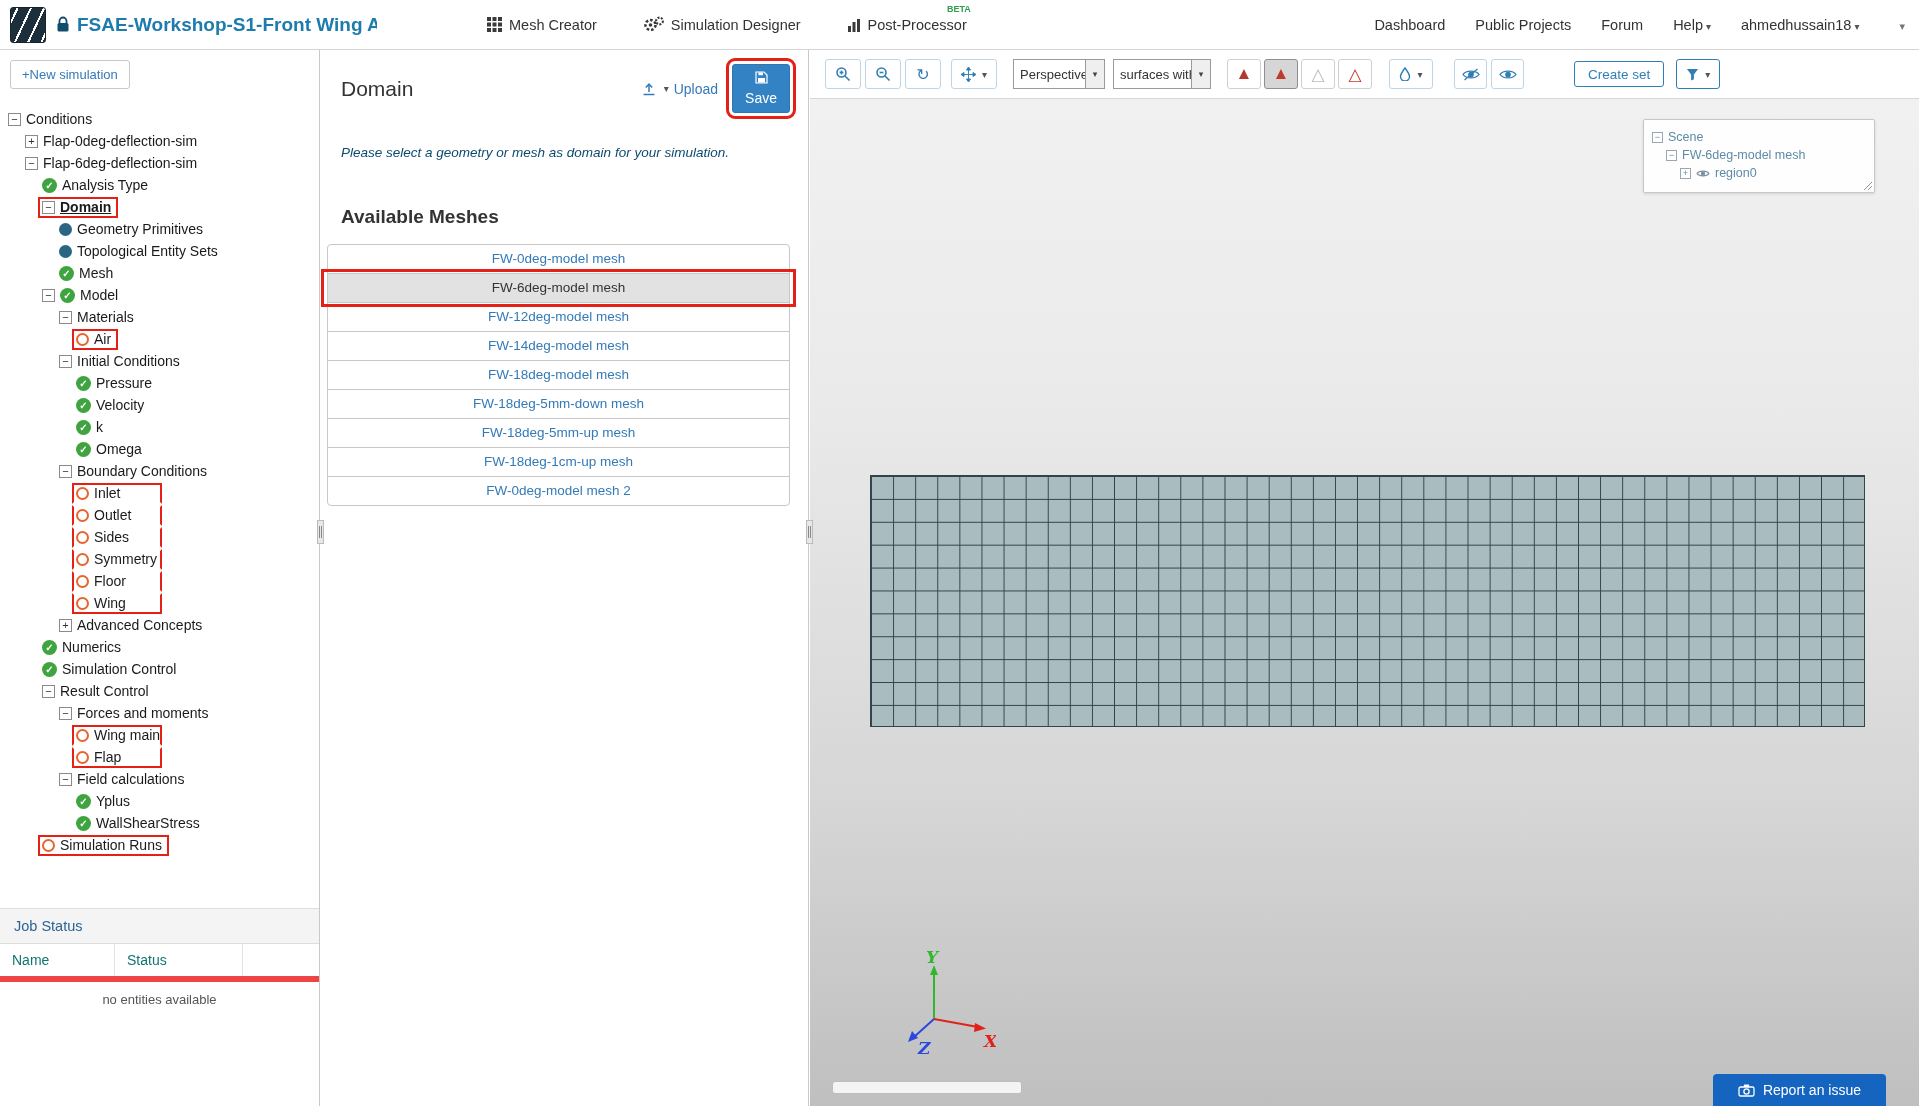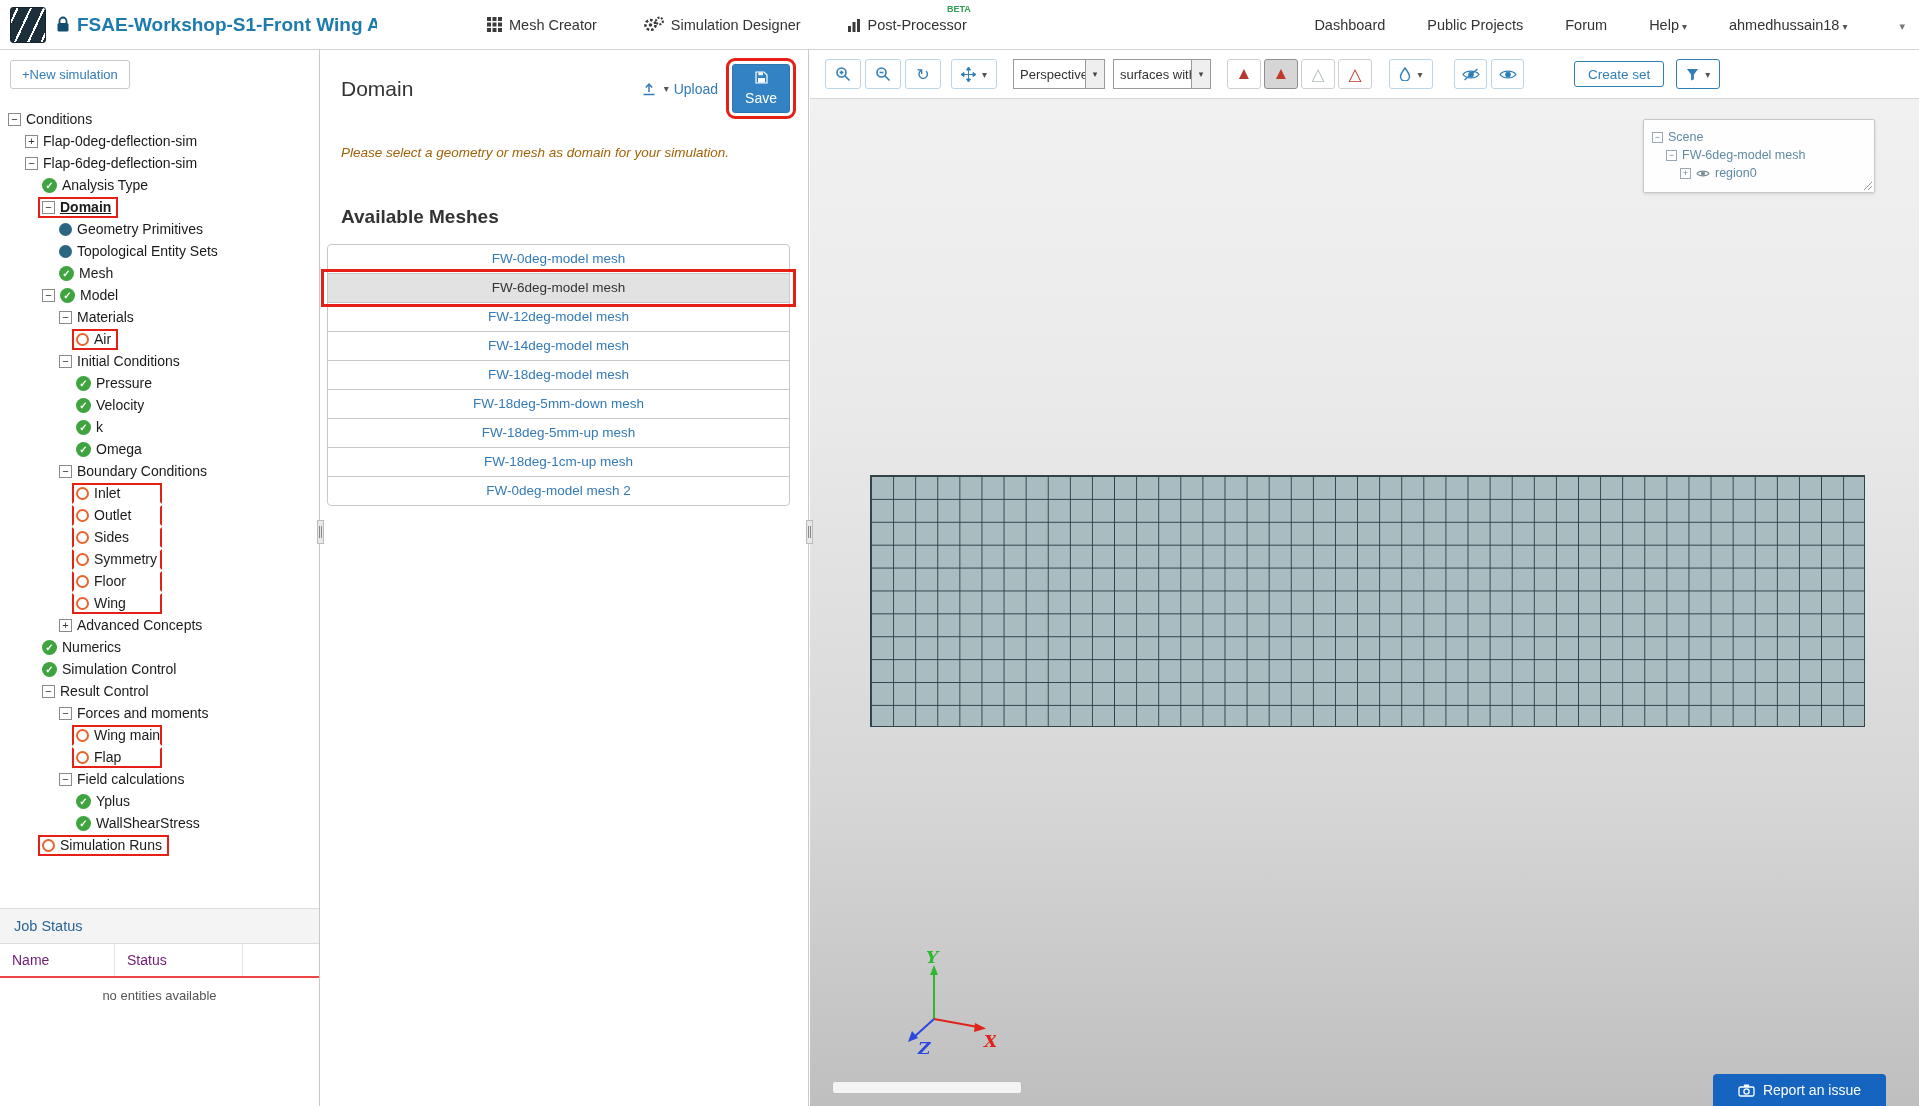--- a/index.html
+++ b/index.html
@@ -14,21 +14,21 @@
   .navbar { position:absolute; top:0; left:0; right:0; height:50px;
     background:#fff; border-bottom:1px solid #d4d4d4; display:flex; align-items:center; z-index:30; }
   .logo { width:36px; height:36px; margin:0 10px 0 10px; border-radius:3px;
     background:repeating-linear-gradient(115deg,#1d2f3a 0 5px,#ffffff 5px 7px,#1d2f3a 7px 12px);
     border:1px solid #16242d; }
   .lock-wrap { margin-right:7px; }
   .proj-title { font-size:19px; font-weight:bold; color:#1d7bad; white-space:nowrap; max-width:300px; overflow:hidden; }
   .nav-tabs { display:flex; align-items:center; margin-left:110px; gap:46px; }
   .nav-tab { display:flex; align-items:center; gap:7px; font-size:14.5px; color:#333; cursor:pointer; position:relative; }
   .beta-badge { position:absolute; top:-13px; right:-4px; font-size:9px; font-weight:bold; color:#2e9e4f; }
-  .nav-right { margin-left:auto; display:flex; align-items:flex-end; gap:42px; padding-right:14px; font-size:14.5px; color:#333; }
+  .nav-right { margin-left:auto; display:flex; align-items:flex-end; gap:30px; padding-right:14px; font-size:14.5px; color:#333; }
   .nav-link { cursor:pointer; white-space:nowrap; }
   .nav-menu { cursor:pointer; white-space:nowrap; }
   .caret { font-size:10px; color:#555; margin-left:3px; }
   .more-caret { font-size:11px; color:#777; margin-left:10px; cursor:pointer; }
 
   
   .sidebar { position:absolute; top:50px; left:0; width:320px; bottom:0; background:#fff; border-right:1px solid #c9c9c9; }
   .new-sim-row { padding:10px 0 0 10px; }
   .btn-new-sim { font-size:13px; color:#337ab7; background:#fff; border:1px solid #c9c9c9; border-radius:3px; padding:6px 11px; cursor:pointer; }
   .tree { position:absolute; top:58px; left:0; right:0; }
@@ -42,40 +42,40 @@
     font-size:11px; line-height:10px; display:inline-flex; align-items:center; justify-content:center; margin-right:5px; }
   .tree-icon { flex:none; margin-right:5px; }
   .i-check { width:15px; height:15px; border-radius:50%; background:#3fa43f; color:#fff; font-size:10px; font-weight:bold;
     display:inline-flex; align-items:center; justify-content:center; }
   .i-orange { width:13px; height:13px; border-radius:50%; border:2px solid #e8642c; background:#fff; }
   .i-blue { width:13px; height:13px; border-radius:50%; background:#2a6682; }
   .tree-label { font-size:14px; color:#1a1a1a; }
 
   .job-status { position:absolute; left:0; right:0; top:858px; bottom:0; border-top:1px solid #ddd; background:#fff; }
   .job-status-title { background:#f4f4f4; border-bottom:1px solid #ddd; padding:9px 14px; font-size:14.5px; color:#2a6496; }
-  .job-table-head { display:flex; border-bottom:2px solid #ef4444; font-size:14px; color:#701a75;justify-content:space-between; }
+  .job-table-head { display:flex; border-bottom:6px solid #ef4444; font-size:14px; color:#0f766e;justify-content:space-between; }
   .job-th { padding:8px 12px; border-right:1px solid #e3e3e3; }
   .job-th.c1 { flex:0 0 115px; }
   .job-th.c2 { flex:0 0 128px; }
   .job-th.c3 { flex:1; border-right:none; }
   .job-empty { text-align:center; font-size:13px; color:#555; padding-top:10px; }
 
   .panel-handle { position:absolute; top:520px; width:7px; height:24px; background:#e8e8e8; border:1px solid #bbb;
     display:flex; align-items:center; justify-content:center; gap:1px; z-index:25; cursor:col-resize; }
   .panel-handle i { width:1px; height:12px; background:#888; }
 
   
   .domain-panel { position:absolute; top:50px; left:321px; width:488px; bottom:0; background:#fff; border-right:1px solid #c9c9c9; }
   .dp-header { display:flex; align-items:center; justify-content:space-between; padding:14px 18px 10px 20px; }
   .dp-title { font-size:21px; color:#333; }
   .dp-actions { display:flex; align-items:center; gap:14px; }
   .upload-btn { display:flex; align-items:center; gap:5px; color:#337ab7; font-size:14px; background:none; border:none; cursor:pointer; }
   .save-btn { display:flex; align-items:center; gap:6px; background:#3383c4; border:1px solid #2e76b0; color:#fff;
     font-size:14px; padding:6px 12px; border-radius:3px; cursor:pointer; outline:3px solid #e52017; outline-offset:3px;flex-direction:column; }
-  .dp-desc { margin:22px 20px 0 20px; font-size:13.5px; font-style:italic; color:#a16207; }
+  .dp-desc { margin:22px 20px 0 20px; font-size:13.5px; font-style:italic; color:#0c4a6e; }
   .dp-avail { margin:46px 0 0 20px; font-size:19px; font-weight:bold; color:#333; }
   .mesh-list { margin:16px 18px 0 6px; }
   .mesh-row { height:30px; line-height:28px; text-align:center; font-size:13.5px; color:#337ab7;
     background:#fff; border:1px solid #c8c8c8; margin-top:-1px; position:relative; cursor:pointer; }
   .mesh-row:first-child { margin-top:0; border-top-left-radius:4px; border-top-right-radius:4px; }
   .mesh-row:last-child { border-bottom-left-radius:4px; border-bottom-right-radius:4px; }
   .mesh-row.selected { background:#e2e2e2; color:#333; z-index:5; }
   .mesh-row.selected::after { content:""; position:absolute; left:-7px; right:-7px; top:-5px; bottom:-5px;
     border:3px solid #e52017; pointer-events:none; }
 

